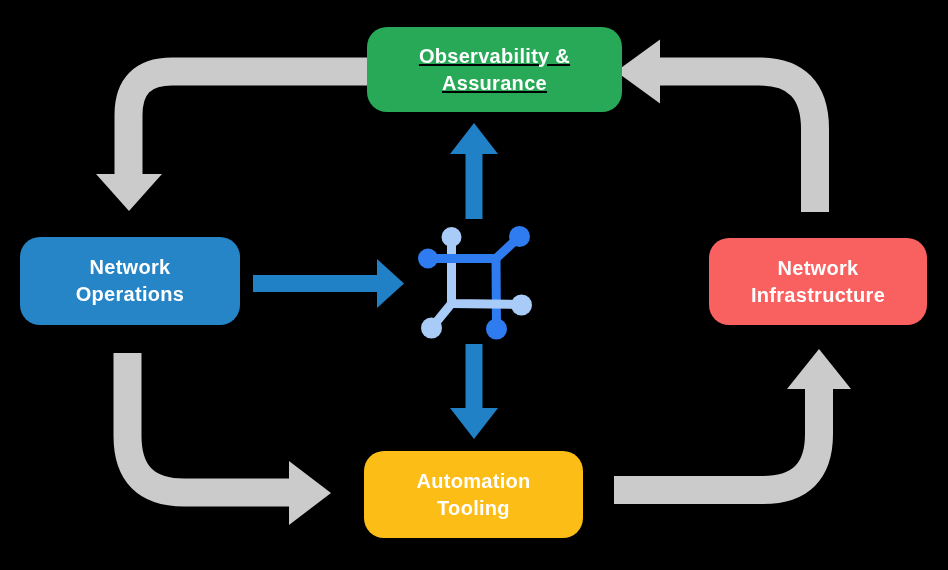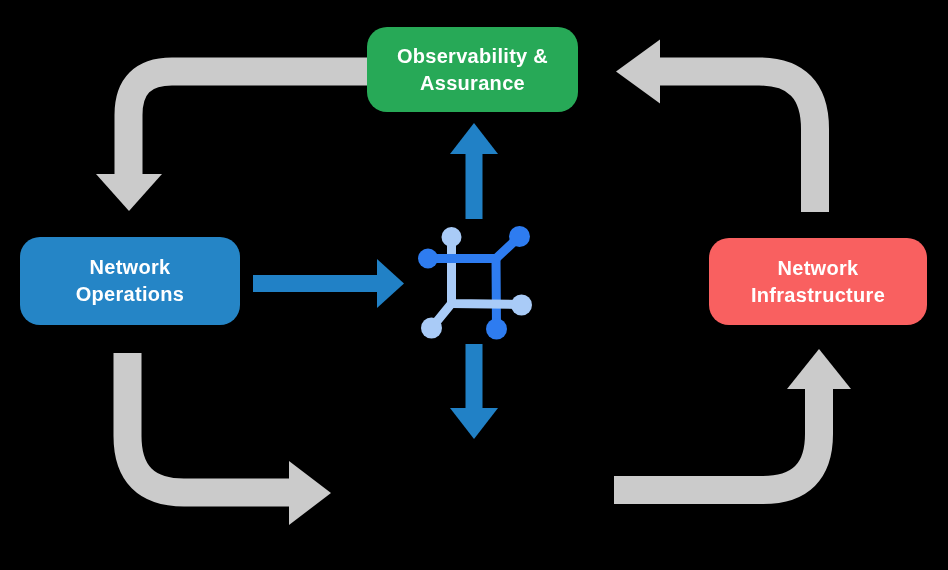--- a/index.html
+++ b/index.html
@@ -7,21 +7,21 @@
     position:relative;width:948px;height:570px;overflow:hidden;
     font-family:"Liberation Sans","DejaVu Sans",sans-serif;
   }
   .stage svg{position:absolute;left:0;top:0;}
   .node{
     position:absolute;border-radius:20px;
     display:flex;align-items:center;justify-content:center;
     text-align:center;white-space:pre-line;
     font-size:20px;font-weight:600;line-height:1.35;letter-spacing:.3px;
   }
-  .node-observability{left:367px;top:27px;width:211px;height:85px;}
+  .node-observability{left:367px;top:27px;width:255px;height:85px;text-decoration:underline;}
   .node-operations{left:20px;top:237px;width:220px;height:88px;}
   .node-infrastructure{left:709px;top:238px;width:218px;height:87px;}
   .node-tooling{left:364px;top:451px;width:219px;height:87px;}
 </style>
 </head>
 <body>
 
 <div class="stage" style="background: rgb(0, 0, 0);">
 
   <svg width="948" height="570" viewBox="0 0 948 570">
@@ -87,14 +87,18 @@
   <div class="node node-operations" style="background: rgb(37, 133, 198);">
     <span style="color: rgb(255, 255, 255);">Network
 Operations</span>
   </div>
 
   <div class="node node-infrastructure" style="background: rgb(249, 96, 96);">
     <span style="color: rgb(255, 255, 255);">Network
 Infrastructure</span>
   </div>
 
+  <div class="node node-tooling" style="background: rgb(252, 189, 23);">
+    <span style="color: rgb(255, 255, 255);">Automation
+Tooling</span>
+  </div>
 
 </div>
 
 </body></html>

